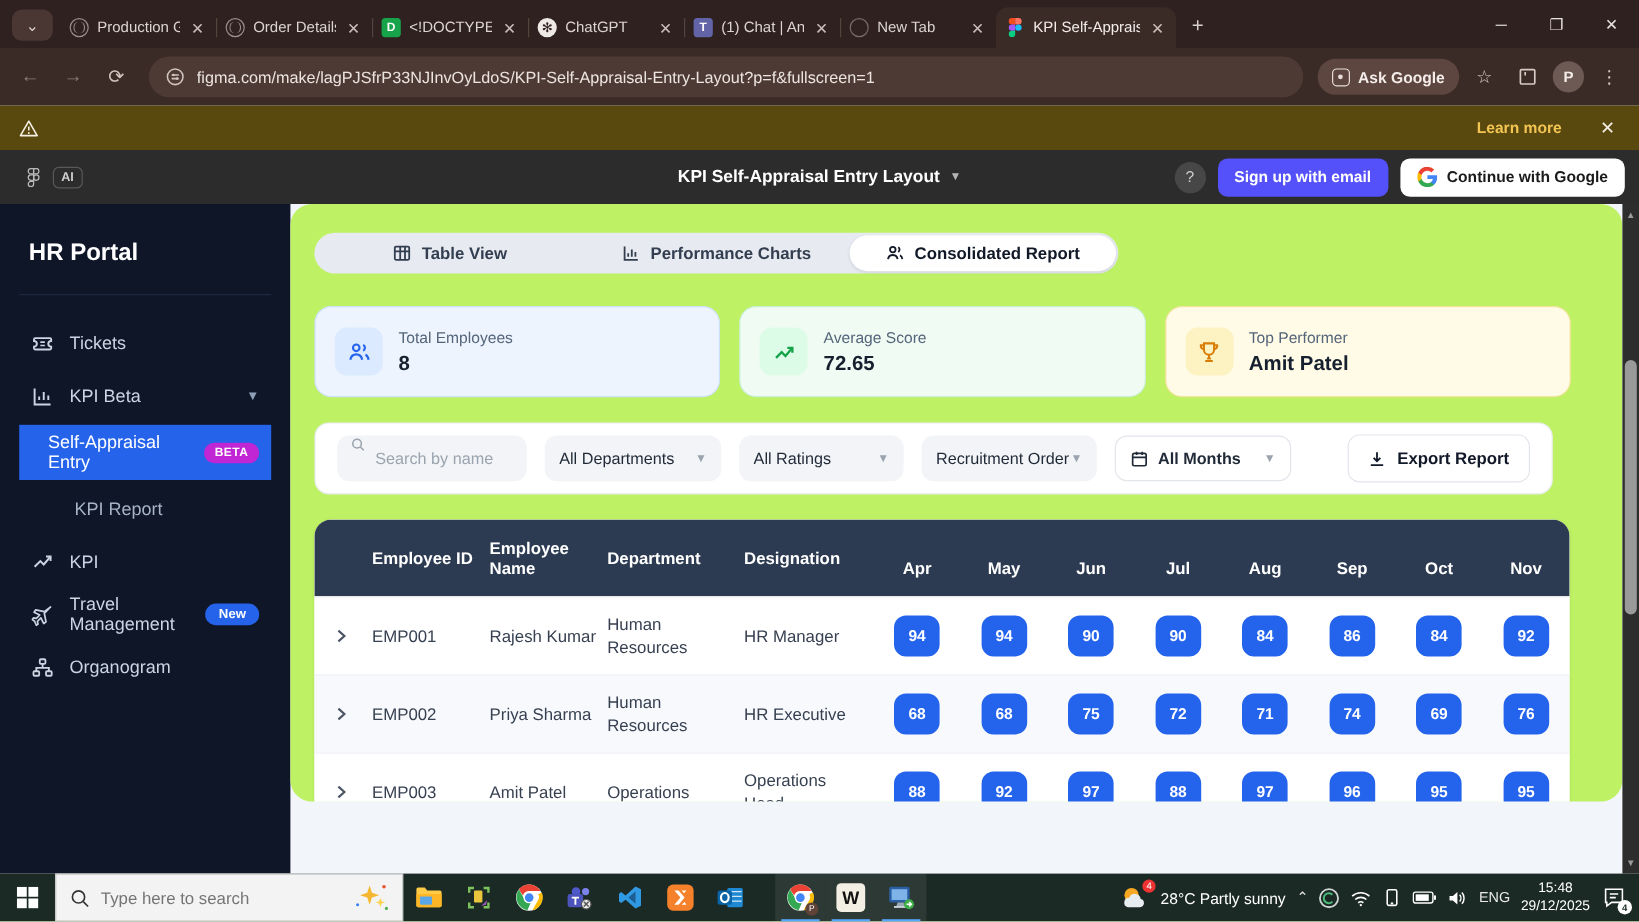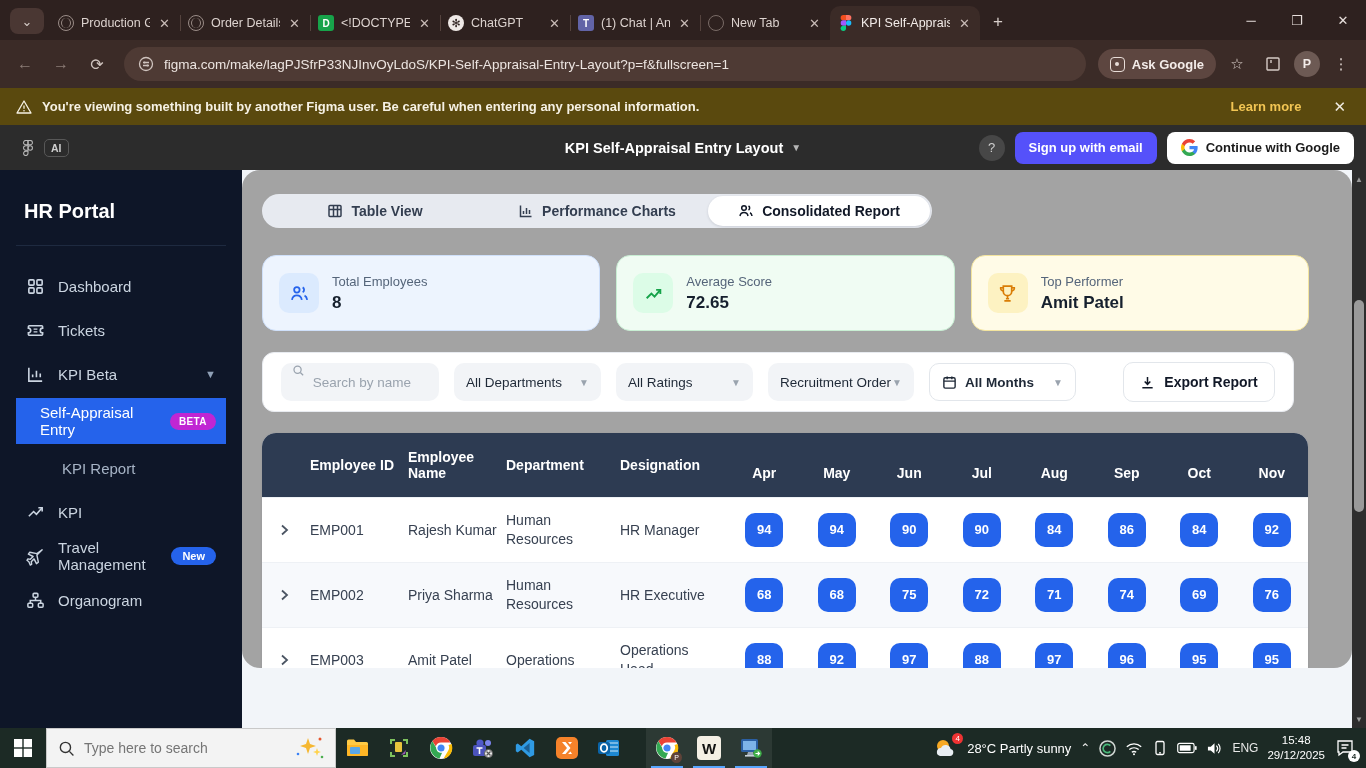--- a/index.html
+++ b/index.html
@@ -65,21 +65,21 @@
   .sb-list { margin-top:18px; display:flex; flex-direction:column; }
   .sb-item { height:44px; display:flex; align-items:center; gap:13px; padding:0 10px; color:#cbd5e1; font-size:15px; border-radius:10px; }
   .sb-item svg { flex:none; }
   .sb-item .grow { flex:1; }
   .sb-item.active { background:#2563eb; color:#fff; height:46px; margin:2px 0; padding-left:24px; border-radius:0; }
   .sb-item.sub { padding-left:46px; color:#a7b4c6; }
   .beta-badge { background:#c026d3; color:#fff; font-size:10px; font-weight:bold; border-radius:999px; padding:3px 9px; letter-spacing:.4px; }
   .new-badge { background:#2563eb; color:#fff; font-size:11px; font-weight:bold; border-radius:999px; padding:3px 11px; }
   .sb-chev { color:#8fa0b6; font-size:11px; }
 
-  .content { position:relative; flex:1; height:498px; background:#a3a3a3; overflow:hidden;border-radius:18px; }
+  .content { position:relative; flex:1; height:498px; background:#bef264; overflow:hidden;border-radius:18px; }
 
   
   .seg { position:absolute; left:20px; top:24px; width:670px; height:34px; background:#e7eaf0; border-radius:17px; display:flex; padding:2px; }
   .seg-tab { flex:1; display:flex; align-items:center; justify-content:center; gap:8px; font-size:14px; font-weight:bold; color:#333e50; border-radius:15px; }
   .seg-tab.active { background:#fff; color:#111827; box-shadow:0 1px 3px rgba(16,24,40,.12); }
 
   
   .stats { position:absolute; left:20px; top:85px; width:1047px; display:flex; gap:16px; }
   .card { flex:1; height:76px; border-radius:14px; display:flex; align-items:center; gap:13px; padding:0 16px; border:1px solid; }
   .card.blue { background:#edf4fe; border-color:#cfe0fa; }
@@ -230,21 +230,20 @@
   <div class="avatar">P</div>
   <div class="tbicon">⋮</div>
 </div>
 
 <div class="banner">
   <svg class="warn" viewBox="0 0 16 16">
       <path d="M8 2 L15 14 H1 Z" fill="none" stroke="#f6f1e4" stroke-width="1.3" stroke-linejoin="round"></path>
       <path d="M8 6.5v3.2" stroke="#f6f1e4" stroke-width="1.3"></path>
       <circle cx="8" cy="11.8" r=".8" fill="#f6f1e4"></circle>
     </svg>
-  <span class="banner-text">You're viewing something built by another Figma user. Be careful when entering any personal information.</span>
   <span class="learnmore">Learn more</span>
   <span class="banner-close">✕</span>
 </div>
 
 <div class="fheader">
   <svg class="figlogo" viewBox="0 0 12 18">
       <g fill="none" stroke="#b9b9b9" stroke-width="1.2">
         <path d="M1 3a2.5 2.5 0 012.5-2.5H6v5H3.5A2.5 2.5 0 011 3z"></path>
         <path d="M6 .5h2.5a2.5 2.5 0 110 5H6z"></path>
         <path d="M1 9a2.5 2.5 0 012.5-2.5H6v5H3.5A2.5 2.5 0 011 9z"></path>
@@ -270,29 +269,20 @@
       <span>Continue with Google</span>
     </div>
   </div>
 </div>
 
 <div class="main">
 
   <div class="sidebar">
     <div class="sb-title">HR Portal</div>
     <div class="sb-list">
-      <div class="sb-item">
-        <svg width="19" height="19" viewBox="0 0 20 20" fill="none" stroke="currentColor" stroke-width="1.7">
-            <rect x="3" y="3" width="5.5" height="5.5" rx="1"></rect>
-            <rect x="11.5" y="3" width="5.5" height="5.5" rx="1"></rect>
-            <rect x="3" y="11.5" width="5.5" height="5.5" rx="1"></rect>
-            <rect x="11.5" y="11.5" width="5.5" height="5.5" rx="1"></rect>
-          </svg>
-        <span class="grow">Dashboard</span>
-      </div>
       <div class="sb-item">
         <svg width="19" height="19" viewBox="0 0 20 20" fill="none" stroke="currentColor" stroke-width="1.7">
             <path d="M2.5 7.5V6a1 1 0 011-1h13a1 1 0 011 1v1.5a2.5 2.5 0 000 5V14a1 1 0 01-1 1h-13a1 1 0 01-1-1v-1.5a2.5 2.5 0 000-5z"></path>
             <path d="M8 8.5h4M8 11.5h4" stroke-width="1.4"></path>
           </svg>
         <span class="grow">Tickets</span>
       </div>
       <div class="sb-item">
         <svg width="19" height="19" viewBox="0 0 20 20" fill="none" stroke="currentColor" stroke-width="1.7">
             <path d="M3 3v14h14"></path>

